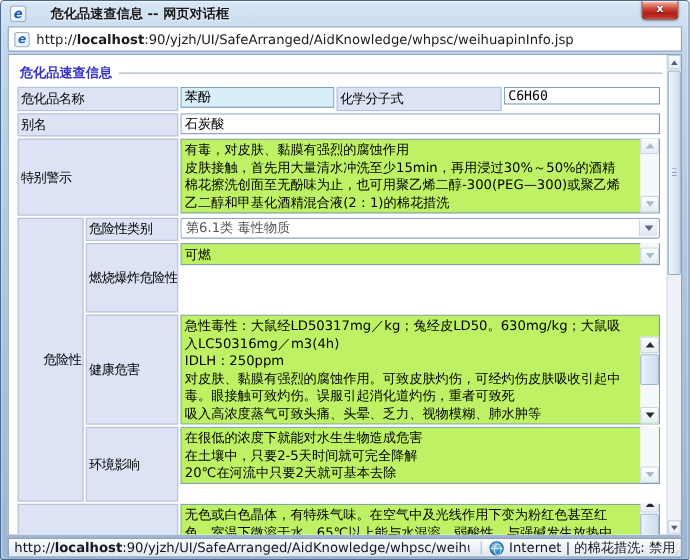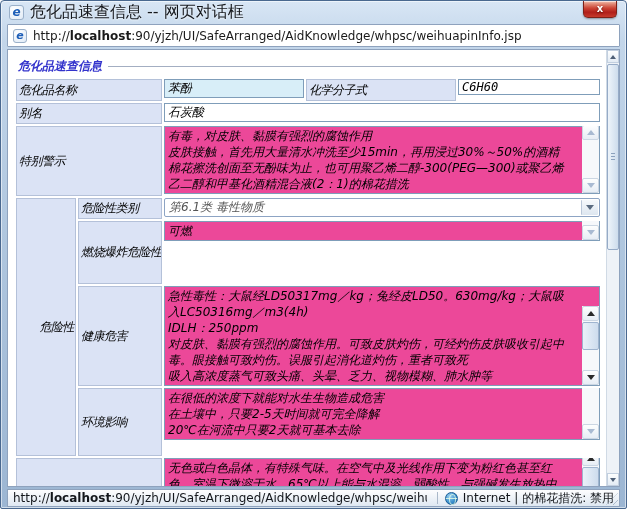--- a/index.html
+++ b/index.html
@@ -10,50 +10,50 @@
     background:linear-gradient(180deg,#dcea fb 0%,#c3d6ea 8%,#b3c9e0 40%,#9fb9d5 100%);
     background:linear-gradient(180deg,#d8e6f5 0%,#c3d6ea 8%,#b0c7df 45%,#9cb6d3 100%);
     border:1px solid #49688f; border-radius:4px 4px 2px 2px;
     box-shadow:inset 0 0 0 1px rgba(255,255,255,.55);
   }
   
   .titlebar { height:22px; display:flex; align-items:center; padding-left:8px; position:relative; }
   .ie-icon { width:15px; height:15px; border-radius:3px; background:radial-gradient(circle at 35% 30%,#ffffff,#dfeaf6);
              border:1px solid #9ab0c9; color:#1e5fb8; font-weight:bold; font-style:italic;
              font-size:12px; line-height:13px; text-align:center; flex:0 0 auto; }
-  .title-text { margin-left:6px; font-size:16px; color:#14171c; text-shadow:0 1px 2px rgba(255,255,255,.8); }
+  .title-text { margin-left:22px; font-size:12px; color:#14171c; text-shadow:0 1px 2px rgba(255,255,255,.8);font-weight:bold; }
   .close-btn { position:absolute; top:0; right:9px; width:34px; height:17px;
                background:linear-gradient(180deg,#f4c4b4 0%,#e08a77 18%,#cc4434 45%,#b01f1a 70%,#c6392b 100%);
                border:1px solid #7c2018; border-top:none; border-radius:0 0 5px 5px;
                box-shadow:inset 0 1px 0 rgba(255,255,255,.55), 0 1px 2px rgba(0,0,0,.35);
                display:flex; align-items:center; justify-content:center; cursor:pointer; }
   .close-x { color:#fff; font-size:10px; font-weight:bold; line-height:10px; text-shadow:0 1px 2px #5c130c; }
   
   .urlbar { margin:1px 6px 0 6px; height:23px; background:#fff; border:1px solid #8ea2bd;
             display:flex; align-items:center; padding:0 5px; border-radius:1px; }
   .urlbar .ie-icon { width:14px; height:14px; font-size:11px; line-height:12px; }
   .url-text { margin-left:6px; font-size:12px; color:#1a1a1a; white-space:nowrap; overflow:hidden; }
   .url-text b { font-weight:bold; }
   
   .content { margin:2px 6px 0 6px; height:438px; background:#fff; border:1px solid #8ea2bd;
              position:relative; overflow:hidden; }
-  .page-area { position:absolute; left:0; top:0; right:13px; bottom:0; overflow:hidden; padding:6px 2px 0 6px;font-style:italic; }
+  .page-area { position:absolute; left:0; top:0; right:13px; bottom:0; overflow:hidden; padding:6px 2px 0 6px; }
   .section-head { display:flex; align-items:center; height:16px; margin:2px 2px 3px 4px; }
   .section-title { color:#3333cc; font-weight:bold; font-size:12px; white-space:nowrap; }
   .section-rule { flex:1; height:1px; background:#a3aec2; margin-left:6px; }
   table.info { border-collapse:separate; border-spacing:2px; width:588px; table-layout:fixed; font-size:12px; }
   td { overflow:hidden; }
   td.lbl { background:#dbe3f5; border:1px solid #b4c1d9; text-align:left; vertical-align:middle;
            padding:1px 4px 1px 2px; white-space:nowrap; letter-spacing:-0.5px; color:#000; }
   td.ctl { background:#fff; border:none; padding:0; vertical-align:top; }
   .ipt { width:100%; height:100%; border:1px solid #7f9db9; background:#fff; display:flex;
          align-items:center; padding:0 3px; font-size:12px; overflow:hidden; white-space:nowrap; }
   .ipt.hl { background:#d8eef8; }
   .mono { font-family:"DejaVu Sans Mono",monospace; font-size:12px; }
-  .tb { position:relative; width:100%; height:100%; border:1px solid #7f9db9; background:#ec4899;
+  .tb { position:relative; width:100%; height:100%; border:1px solid #7f9db9; background:#bef264;
         padding:1px 35px 1px 3px; line-height:16px; font-size:12px; white-space:pre-wrap;
         word-break:break-all; overflow:hidden; }
   
   .vsb { position:absolute; top:1px; right:1px; bottom:1px; width:17px; background:#f6f8fb; }
   .vsb .sbtn { position:absolute; left:0; right:0; height:15px; background:linear-gradient(180deg,#fdfefe,#e7edf5);
                border:1px solid #cbd6e3; border-radius:2px; display:flex; align-items:center; justify-content:center; }
   .sbtn.up { top:0; } .sbtn.down { bottom:0; }
   .tri-up { width:0; height:0; border-left:4px solid transparent; border-right:4px solid transparent;
             border-bottom:5px solid #a9bad2; }
   .tri-dn { width:0; height:0; border-left:4px solid transparent; border-right:4px solid transparent;

